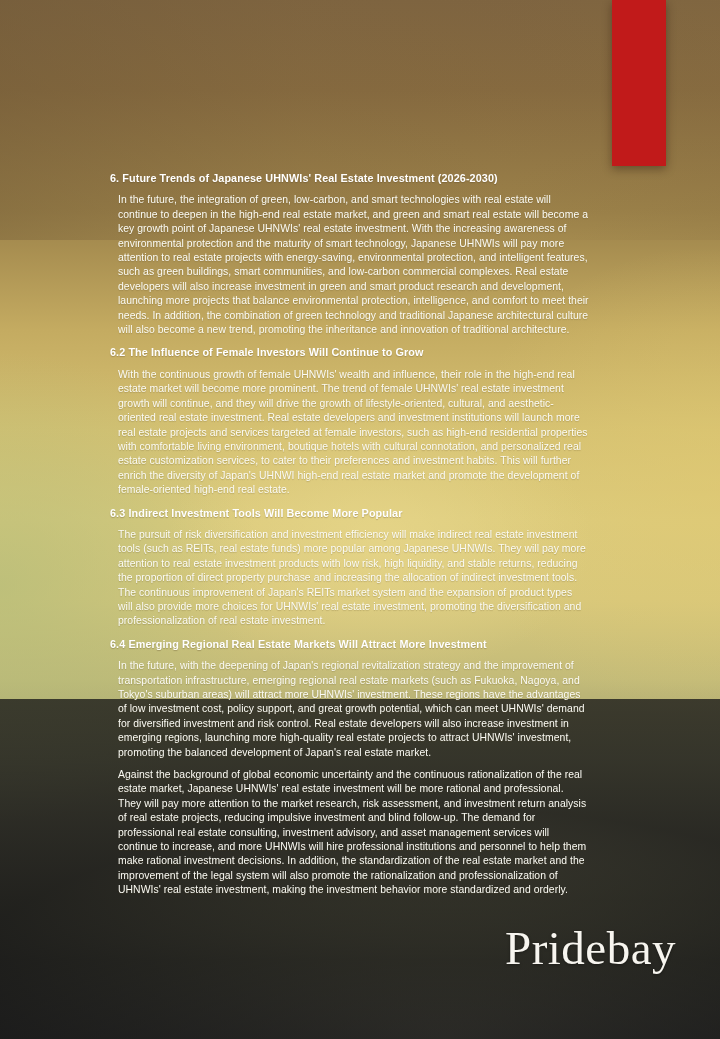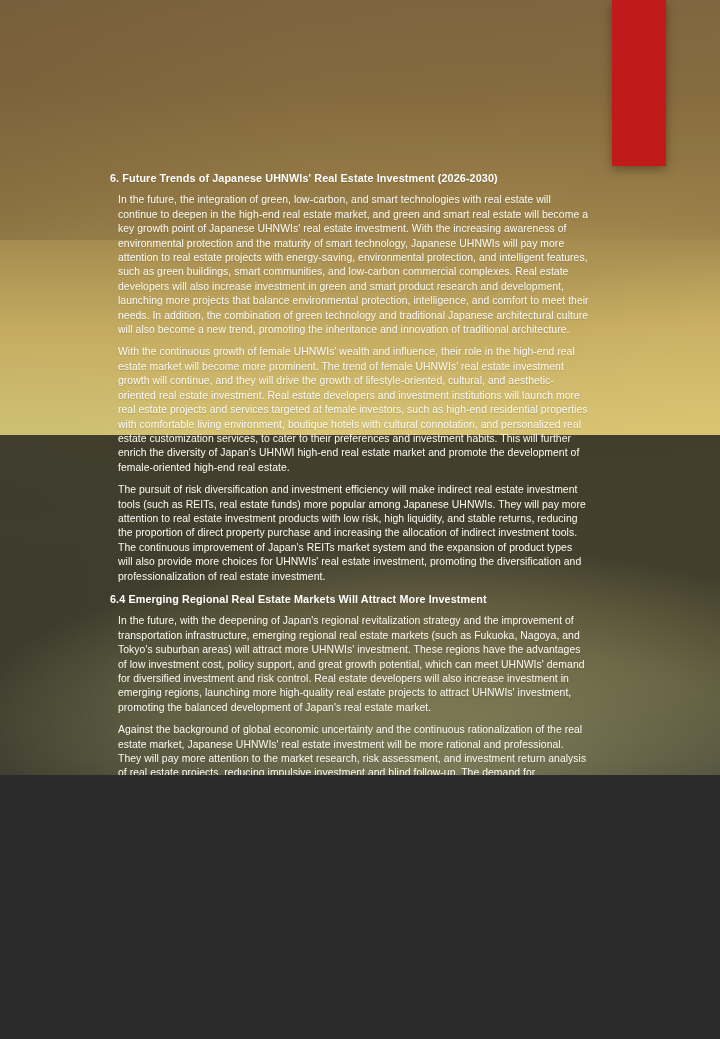--- a/index.html
+++ b/index.html
@@ -3,21 +3,21 @@
 <meta charset="utf-8">
 <style>
   html, body {
     margin: 0;
     padding: 0;
     background: #2b2b2b;
   }
   .page {
     position: relative;
     width: 720px;
-    height: 775px;
+    height: 1039px;
     overflow: hidden;
     font-family: "Liberation Sans", sans-serif;
     background-color: #8a7442;
   }
   
   .bg-base {
     position: absolute;
     inset: 0;
     background:
       linear-gradient(to bottom,
@@ -143,22 +143,24 @@
   <div class="bg-bottom-vignette"></div>
 
   <div class="red-banner"></div>
 
   <div class="content">
 
     <div class="h-main">6. Future Trends of Japanese UHNWIs' Real Estate Investment (2026-2030)</div>
 
     <p class="body-p">In the future, the integration of green, low-carbon, and smart technologies with real estate will continue to deepen in the high-end real estate market, and green and smart real estate will become a key growth point of Japanese UHNWIs' real estate investment. With the increasing awareness of environmental protection and the maturity of smart technology, Japanese UHNWIs will pay more attention to real estate projects with energy-saving, environmental protection, and intelligent features, such as green buildings, smart communities, and low-carbon commercial complexes. Real estate developers will also increase investment in green and smart product research and development, launching more projects that balance environmental protection, intelligence, and comfort to meet their needs. In addition, the combination of green technology and traditional Japanese architectural culture will also become a new trend, promoting the inheritance and innovation of traditional architecture.</p>
 
+    <div class="h-sub">6.2 The Influence of Female Investors Will Continue to Grow</div>
     <p class="body-p">With the continuous growth of female UHNWIs' wealth and influence, their role in the high-end real estate market will become more prominent. The trend of female UHNWIs' real estate investment growth will continue, and they will drive the growth of lifestyle-oriented, cultural, and aesthetic-oriented real estate investment. Real estate developers and investment institutions will launch more real estate projects and services targeted at female investors, such as high-end residential properties with comfortable living environment, boutique hotels with cultural connotation, and personalized real estate customization services, to cater to their preferences and investment habits. This will further enrich the diversity of Japan's UHNWI high-end real estate market and promote the development of female-oriented high-end real estate.</p>
 
+    <div class="h-sub">6.3 Indirect Investment Tools Will Become More Popular</div>
     <p class="body-p">The pursuit of risk diversification and investment efficiency will make indirect real estate investment tools (such as REITs, real estate funds) more popular among Japanese UHNWIs. They will pay more attention to real estate investment products with low risk, high liquidity, and stable returns, reducing the proportion of direct property purchase and increasing the allocation of indirect investment tools. The continuous improvement of Japan's REITs market system and the expansion of product types will also provide more choices for UHNWIs' real estate investment, promoting the diversification and professionalization of real estate investment.</p>
 
     <div class="h-sub">6.4 Emerging Regional Real Estate Markets Will Attract More Investment</div>
     <p class="body-p">In the future, with the deepening of Japan's regional revitalization strategy and the improvement of transportation infrastructure, emerging regional real estate markets (such as Fukuoka, Nagoya, and Tokyo's suburban areas) will attract more UHNWIs' investment. These regions have the advantages of low investment cost, policy support, and great growth potential, which can meet UHNWIs' demand for diversified investment and risk control. Real estate developers will also increase investment in emerging regions, launching more high-quality real estate projects to attract UHNWIs' investment, promoting the balanced development of Japan's real estate market.</p>
 
     <p class="body-p">Against the background of global economic uncertainty and the continuous rationalization of the real estate market, Japanese UHNWIs' real estate investment will be more rational and professional. They will pay more attention to the market research, risk assessment, and investment return analysis of real estate projects, reducing impulsive investment and blind follow-up. The demand for professional real estate consulting, investment advisory, and asset management services will continue to increase, and more UHNWIs will hire professional institutions and personnel to help them make rational investment decisions. In addition, the standardization of the real estate market and the improvement of the legal system will also promote the rationalization and professionalization of UHNWIs' real estate investment, making the investment behavior more standardized and orderly.</p>
 
   </div>
 
   <div class="logo">Pridebay</div>

